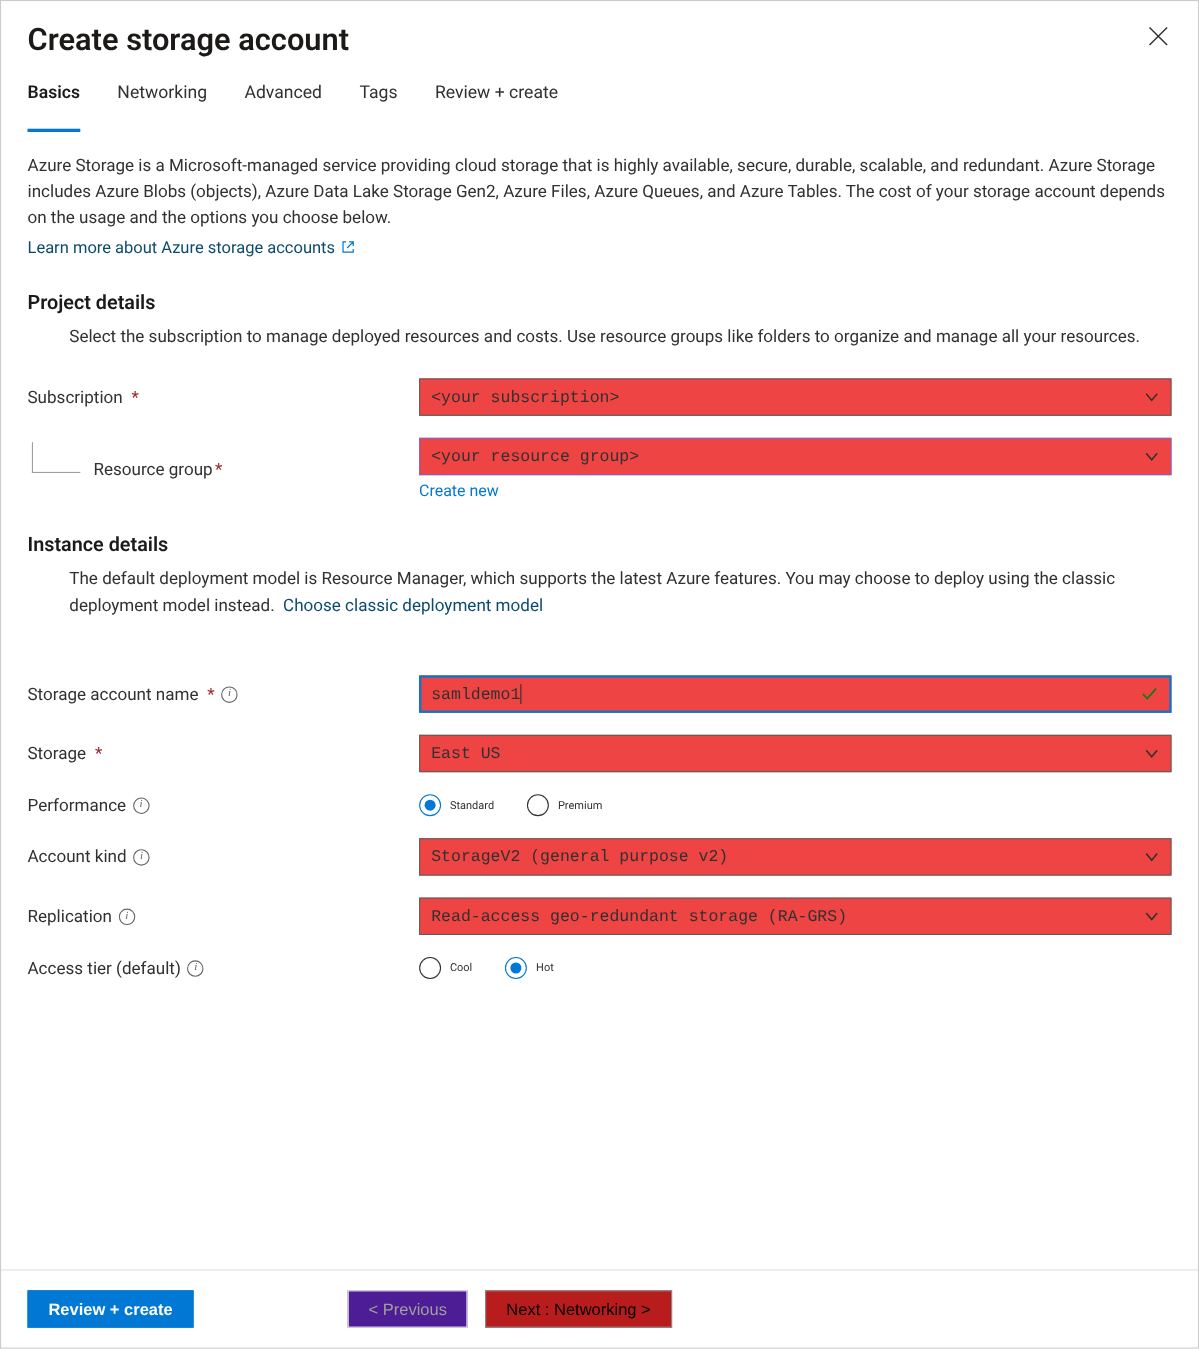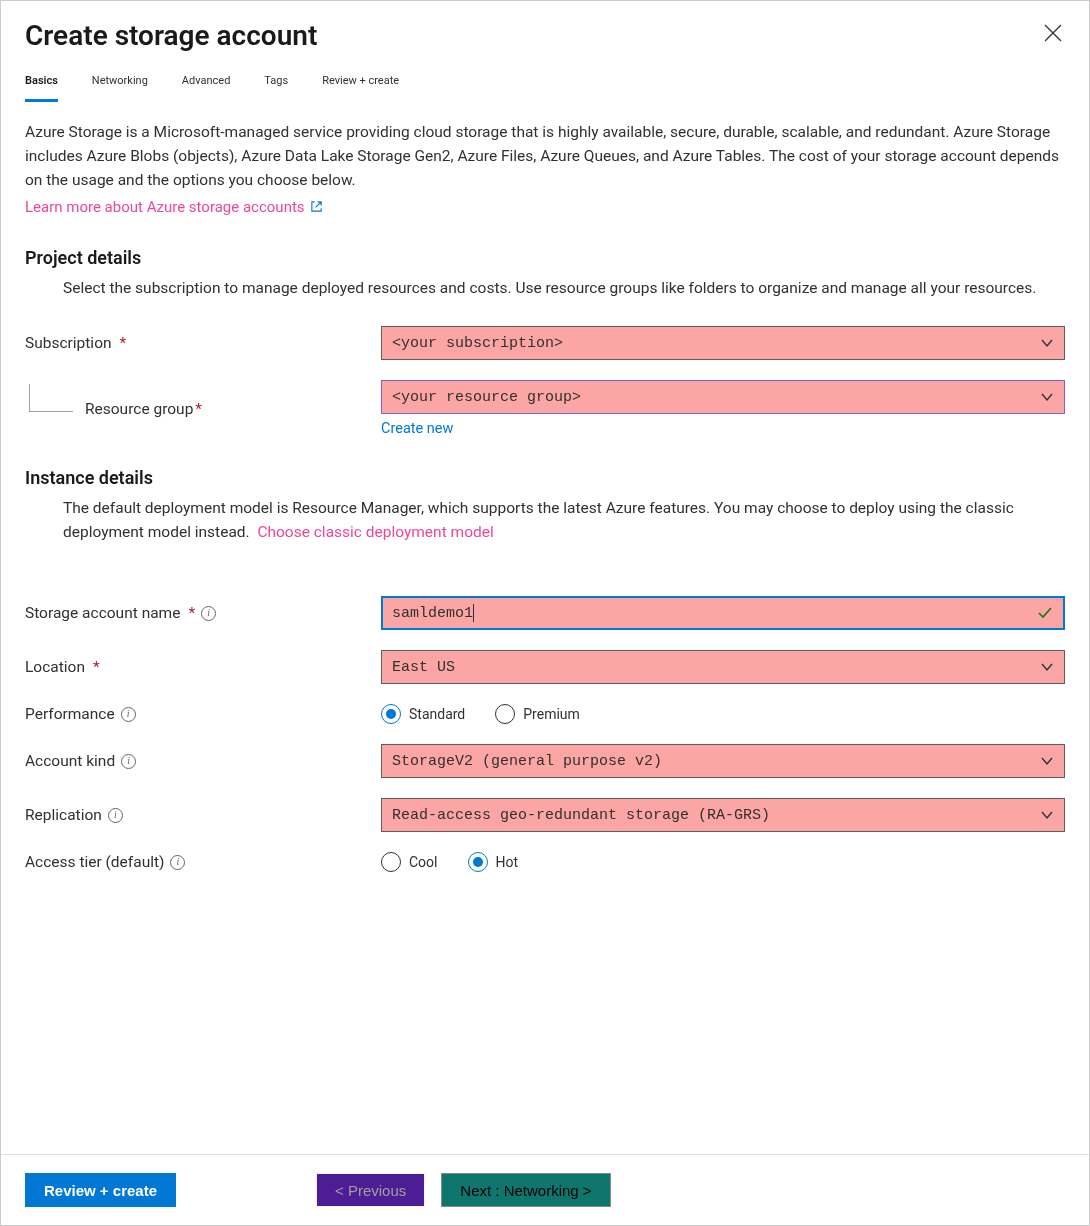--- a/index.html
+++ b/index.html
@@ -37,39 +37,39 @@
     align-items: center;
     justify-content: center;
   }
   .tabs {
     display: flex;
     gap: 34px;
     border-bottom: 0;
     margin-bottom: 18px;
   }
   .tab {
-    font-size: 11px;
-    color: #323130;
-    padding-bottom: 12px;
+    font-size: 16px;
+    color: #323130;
+    padding-bottom: 24px;
     cursor: pointer;
     border-bottom: 3px solid transparent;
   }
   .tab.active {
     font-weight: 600;
     border-bottom-color: #0078d4;
     color: #1b1a19;
   }
   .intro {
     font-size: 15.5px;
     color: #323130;
     line-height: 1.55;
     margin-bottom: 6px;
   }
   a.inline-link, .inline-link {
-    color: #ec4899;
+    color: #0c4a6e;
     text-decoration: none;
     cursor: pointer;
   }
   .ext-icon {
     display: inline-block;
     vertical-align: -1px;
     margin-left: 2px;
     color: #0078d4;
   }
   h2.section {
@@ -122,21 +122,21 @@
   .form-control-col {
     flex: 1;
     display: flex;
     flex-direction: column;
     gap: 6px;
   }
   .select-box, .text-input {
     width: 100%;
     height: 34px;
     border: 1px solid #605e5c;
-    background: #fca5a5;
+    background: #ef4444;
     font-family: "Consolas", "Courier New", monospace;
     font-size: 15px;
     padding: 0 34px 0 10px;
     color: #323130;
     position: relative;
     display: flex;
     align-items: center;
     cursor: pointer;
   }
   .select-box.sans, .text-input.sans {
@@ -194,21 +194,21 @@
   .radio-group {
     display: flex;
     gap: 30px;
     align-items: center;
   }
   .radio-opt {
     display: flex;
     align-items: center;
     gap: 8px;
     cursor: pointer;
-    font-size: 14px;
+    font-size: 10px;
   }
   .radio-circle {
     width: 20px; height: 20px;
     border: 1px solid #323130;
     border-radius: 50%;
     display: flex;
     align-items: center;
     justify-content: center;
   }
   .radio-circle.selected {
@@ -227,21 +227,21 @@
     padding: 18px 24px;
     display: flex;
     align-items: center;
     gap: 0;
   }
   .btn {
     height: 34px;
     padding: 0 18px;
     font-size: 15px;
     border: 1px solid #8a8886;
-    background: #0f766e;
+    background: #b91c1c;
     cursor: pointer;
     display: inline-flex;
     align-items: center;
     justify-content: center;
   }
   .btn.primary {
     background: #0078d4;
     border-color: #0078d4;
     color: #fff;
     font-weight: 600;
@@ -342,21 +342,21 @@
           <span class="cursor-bar"></span>
         <svg class="check-right" viewBox="0 0 16 16">
             <path d="M2 8 L6 12 L14 3" stroke="currentColor" stroke-width="1.6" fill="none"></path>
           </svg>
       </div>
     </div>
   </div>
 
   <div class="form-row">
     <div class="form-label-col">
-      <span>Location</span>
+      <span>Storage</span>
       <span class="req">*</span>
     </div>
     <div class="form-control-col">
       <div class="select-box sans">
         <span>East US</span>
         <svg class="chevron" viewBox="0 0 14 14">
             <path d="M2 4 L7 10 L12 4" stroke="currentColor" stroke-width="1.4" fill="none"></path>
           </svg>
       </div>
     </div>

